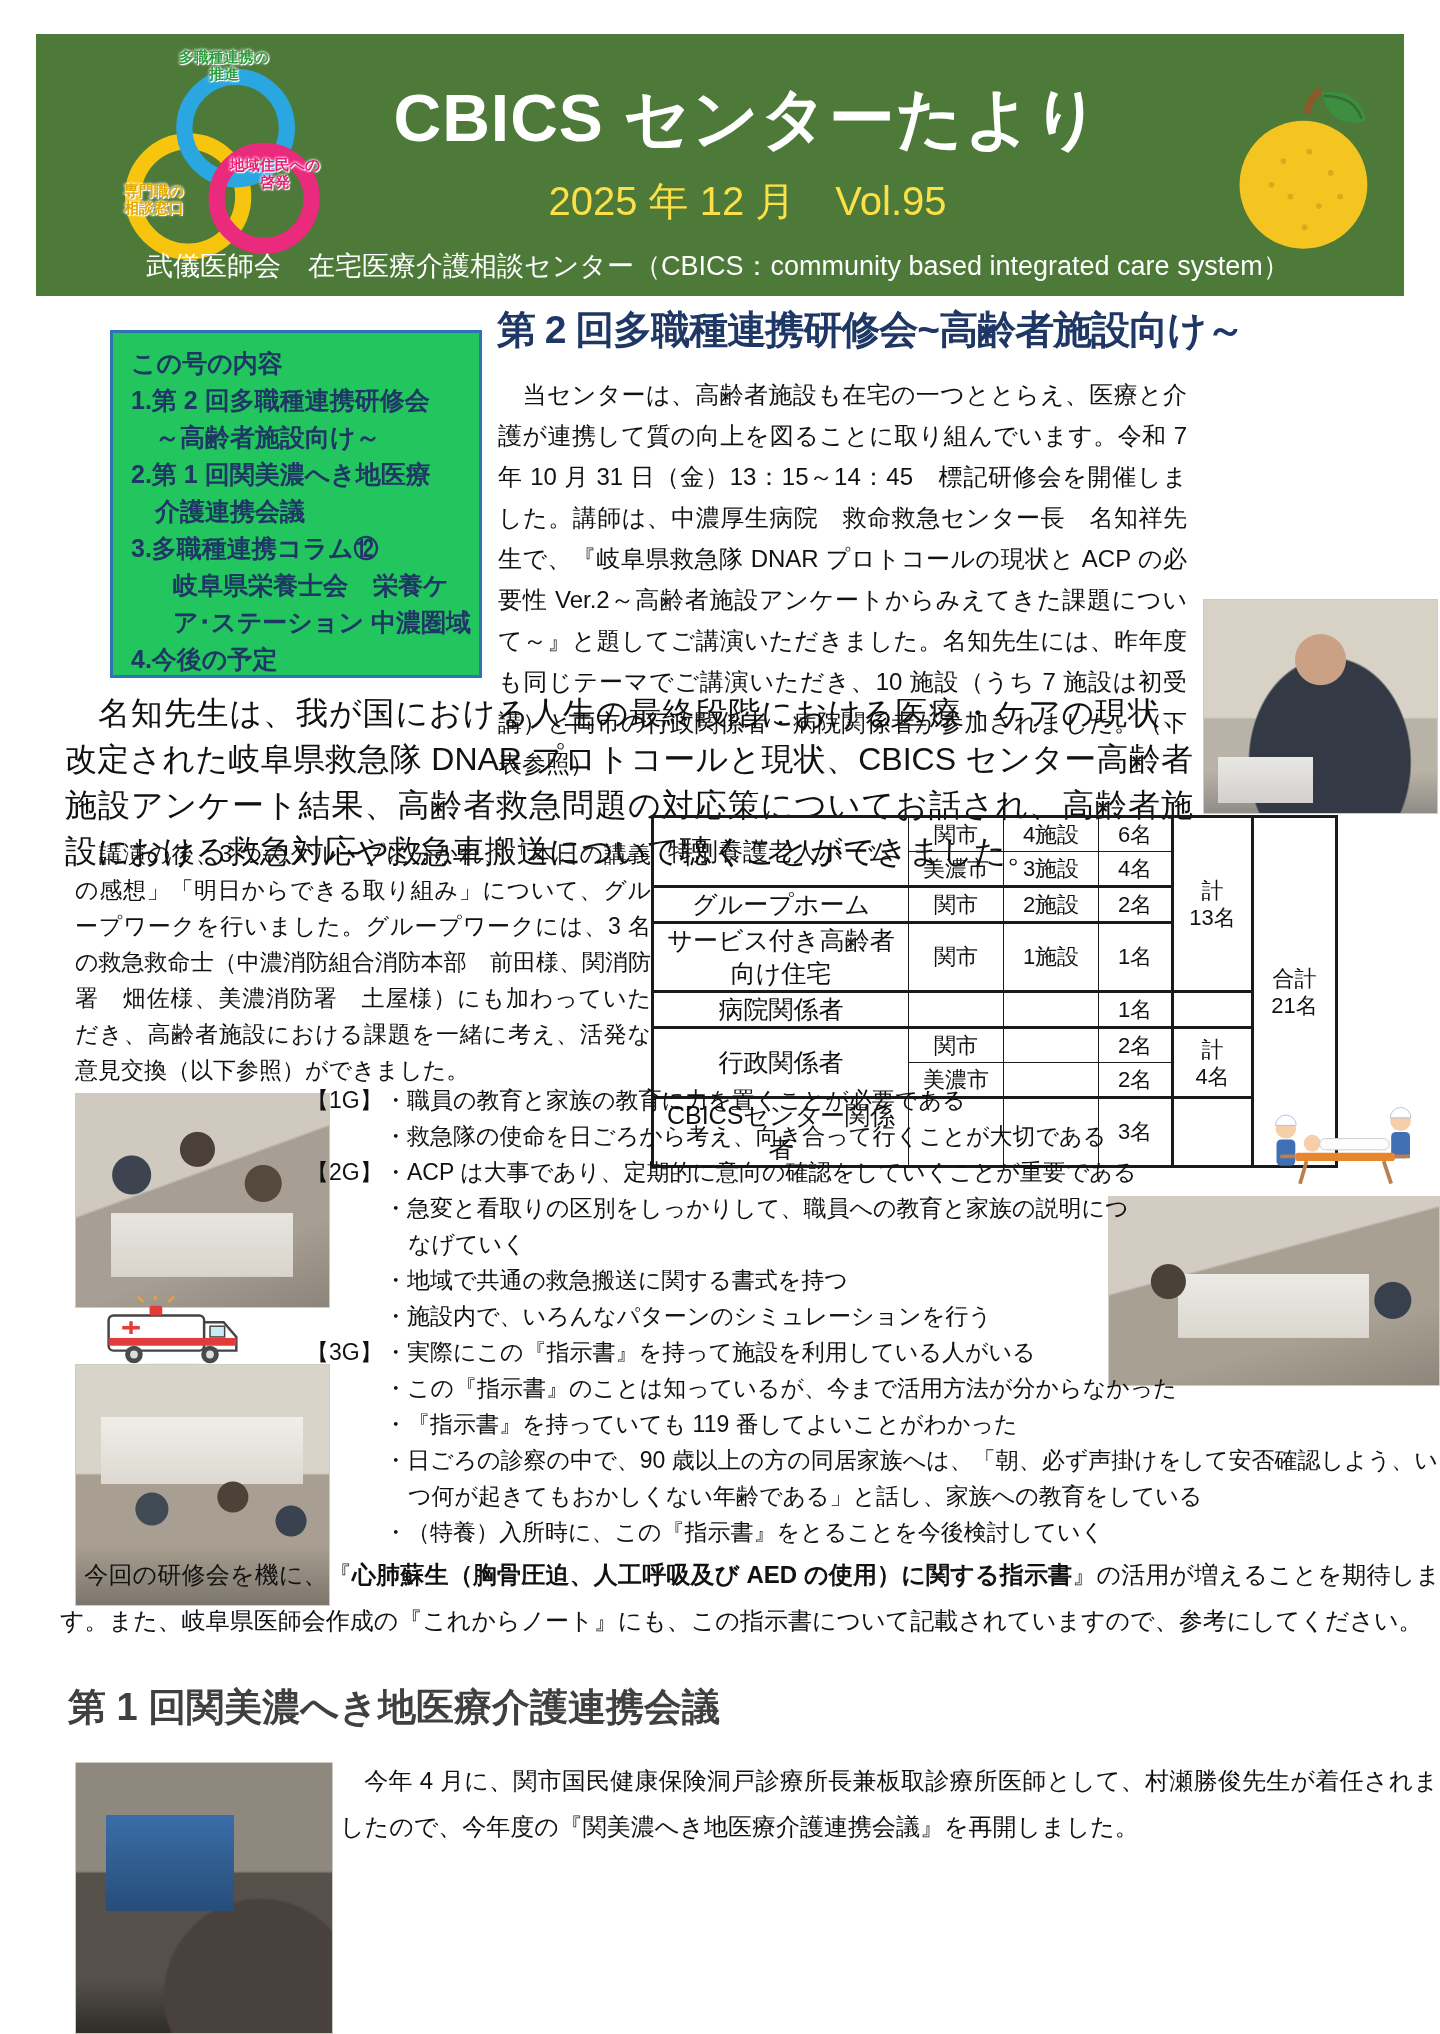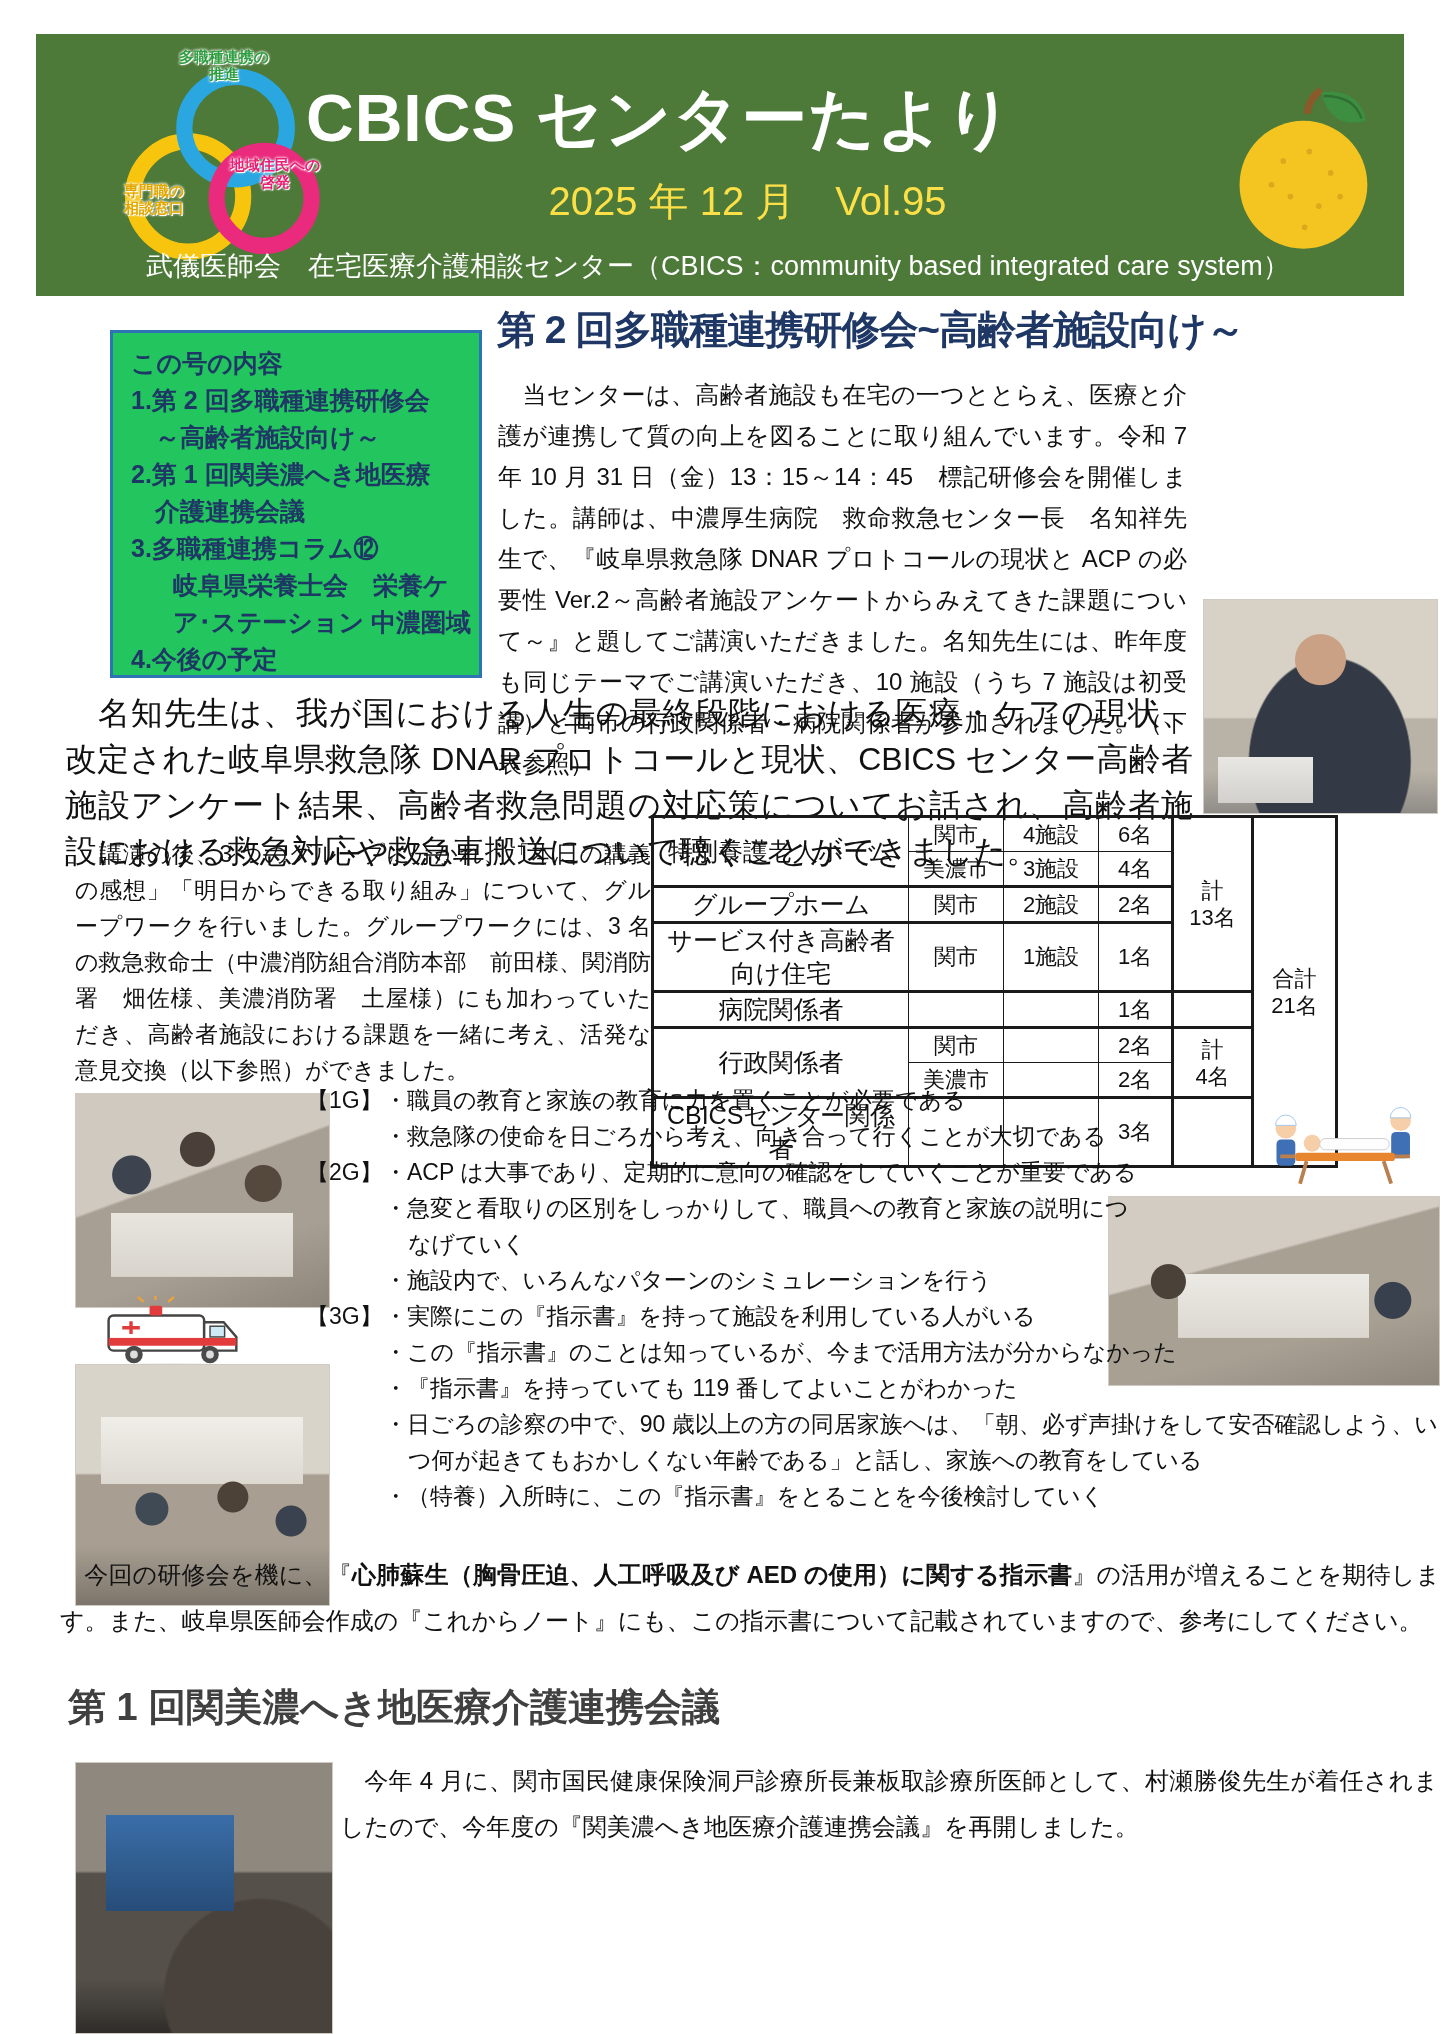--- a/index.html
+++ b/index.html
@@ -9,21 +9,21 @@
 
   
   #banner{left:36px;top:34px;width:1368px;height:262px;background:#4d7939}
   #logo{position:absolute;left:60px;top:4px;width:265px;height:255px}
   #logo svg{position:absolute;left:18px;top:14px}
   .lg{position:absolute;font-weight:bold;font-size:15px;line-height:17px;text-align:center;
       white-space:pre-line;text-shadow:0 0 3px #fff,0 0 3px #fff,1px 1px 0 #fff}
   .lg-top{left:58px;top:10px;width:140px;color:#2f9e41}
   .lg-right{left:116px;top:118px;width:126px;color:#e91e75}
   .lg-left{left:2px;top:144px;width:112px;color:#e3a800}
-  #title{position:absolute;left:270px;right:215px;top:40px;text-align:left;
+  #title{position:absolute;left:270px;right:215px;top:40px;text-align:center;
          font-size:66px;font-weight:bold;color:#fff;letter-spacing:1px}
   #issue{position:absolute;left:270px;right:215px;top:140px;text-align:center;
          font-size:40px;color:#fde047}
   #subtitle{position:absolute;left:110px;top:214px;font-size:27px;color:#fff}
   #yuzu{position:absolute;right:26px;top:44px;width:142px;height:178px}
 
   
   #toc{left:110px;top:330px;width:372px;height:348px;border:3px solid #2e74b5;
        box-sizing:border-box;padding:12px 0 0 18px;color:#1e3765;font-weight:bold;
        font-size:25px;line-height:37px;background:#22c55e}
@@ -269,20 +269,21 @@
       <div class="gw-items g1">
         <div class="bullet">・職員の教育と家族の教育に力を置くことが必要である</div>
         <div class="bullet">・救急隊の使命を日ごろから考え、向き合って行くことが大切である</div>
       </div>
     </div>
     <div class="gw">
       <span class="gw-label">【2G】</span>
       <div class="gw-items g2">
         <div class="bullet">・ACP は大事であり、定期的に意向の確認をしていくことが重要である</div>
         <div class="bullet">・急変と看取りの区別をしっかりして、職員への教育と家族の説明につなげていく</div>
+        <div class="bullet">・地域で共通の救急搬送に関する書式を持つ</div>
         <div class="bullet">・施設内で、いろんなパターンのシミュレーションを行う</div>
       </div>
     </div>
     <div class="gw">
       <span class="gw-label">【3G】</span>
       <div class="gw-items g3">
         <div class="bullet">・実際にこの『指示書』を持って施設を利用している人がいる</div>
         <div class="bullet">・この『指示書』のことは知っているが、今まで活用方法が分からなかった</div>
         <div class="bullet">・『指示書』を持っていても 119 番してよいことがわかった</div>
         <div class="bullet">・日ごろの診察の中で、90 歳以上の方の同居家族へは、「朝、必ず声掛けをして安否確認しよう、いつ何が起きてもおかしくない年齢である」と話し、家族への教育をしている</div>

